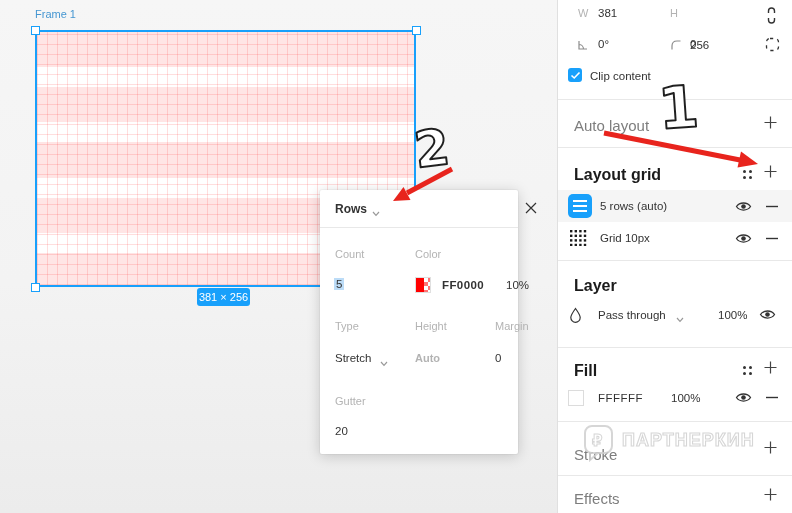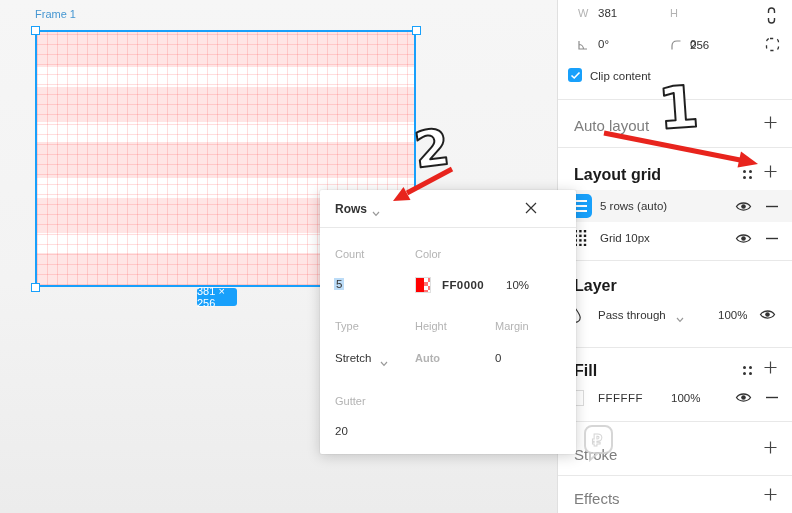--- a/index.html
+++ b/index.html
@@ -12,26 +12,26 @@
   
   .frame-label { left:35px; top:8px; color:#4596d1; font-size:11px; }
   .frame { left:35px; top:30px; width:381px; height:257px;
            background-color:#fff;
            background-image:
              repeating-linear-gradient(90deg, rgba(255,0,0,0.13) 0 1px, rgba(0,0,0,0) 1px 10px),
              repeating-linear-gradient(0deg, rgba(255,0,0,0.13) 0 1px, rgba(0,0,0,0) 1px 10px),
              repeating-linear-gradient(180deg, rgba(255,0,0,0.10) 0 35.2px, rgba(255,0,0,0) 35.2px 55.2px);
            border:2px solid #18a0fb; }
   .handle { width:9px; height:9px; background:#fff; border:1.5px solid #18a0fb; }
-  .size-badge { left:197px; top:288px; width:40px; height:18px; background:#18a0fb;
+  .size-badge { left:197px; top:288px; width:53px; height:18px; background:#18a0fb;
                 border-radius:3px; color:#fff; font-size:11px; display:flex;
                 align-items:center; justify-content:center; }
 
   
-  .popup { left:320px; top:190px; width:256px; height:264px; background:#fff;
+  .popup { left:320px; top:190px; width:198px; height:264px; background:#fff;
            border-radius:2px; box-shadow:0 2px 14px rgba(0,0,0,0.18), 0 0 0 1px rgba(0,0,0,0.03);
            z-index:3; }
   .popup .hdr-title { left:15px; top:12px; font-weight:700; font-size:12px; color:#333; }
   .popup .hdiv { top:37px; }
   .plbl { color:#b3b3b3; font-size:11px; }
   .pval { color:#333; font-size:11.5px; }
   .hl { background:#bcdcf7; padding:0 2px; }
   .swatch-red { left:95px; top:87px; width:16px; height:16px; border:1px solid #e0e0e0;
     background:
       linear-gradient(90deg, #f00 0 8px, rgba(0,0,0,0) 8px),
@@ -312,15 +312,16 @@
     <text x="658" y="128" font-family="DejaVu Sans, Liberation Sans, sans-serif" font-size="58" font-weight="bold" fill="#ffffff" stroke="#1f1f1f" stroke-width="2" stroke-linejoin="round" transform="rotate(-4 672 105)">1</text>
     <text x="414" y="166" font-family="DejaVu Sans, Liberation Sans, sans-serif" font-size="50" font-weight="bold" fill="#ffffff" stroke="#1f1f1f" stroke-width="2" stroke-linejoin="round" transform="rotate(-7 430 145)">2</text>
   </svg>
 
   <div class="abs watermark">
     <svg width="32" height="38">
       <rect x="2" y="2" width="27" height="27" rx="7" fill="none" stroke="#cfcfcf" stroke-width="2"></rect>
       <path d="M7 29 V36 L15 29" fill="none" stroke="#cfcfcf" stroke-width="2"></path>
       <text x="9" y="22" font-size="15" font-weight="bold" fill="none" stroke="#cfcfcf" stroke-width="1">₽</text>
     </svg>
+    <span class="wm-text">ПАРТНЕРКИН</span>
   </div>
 
 </div>
 
 </body></html>

